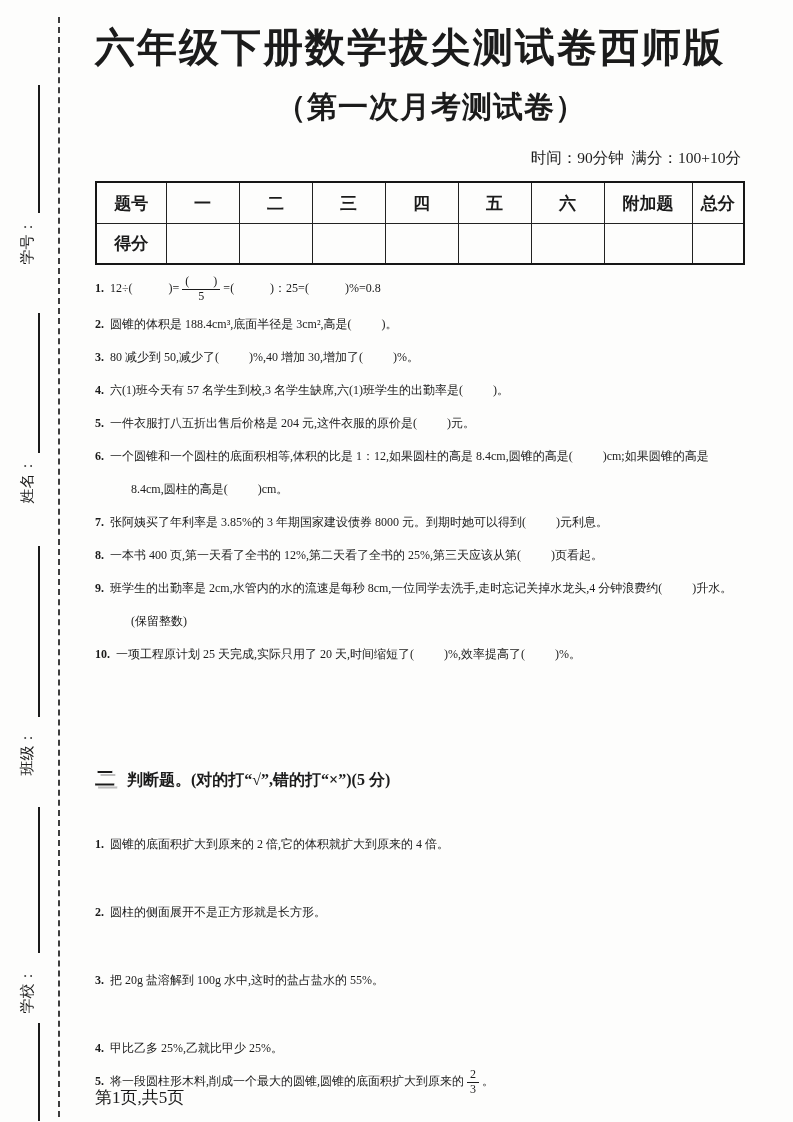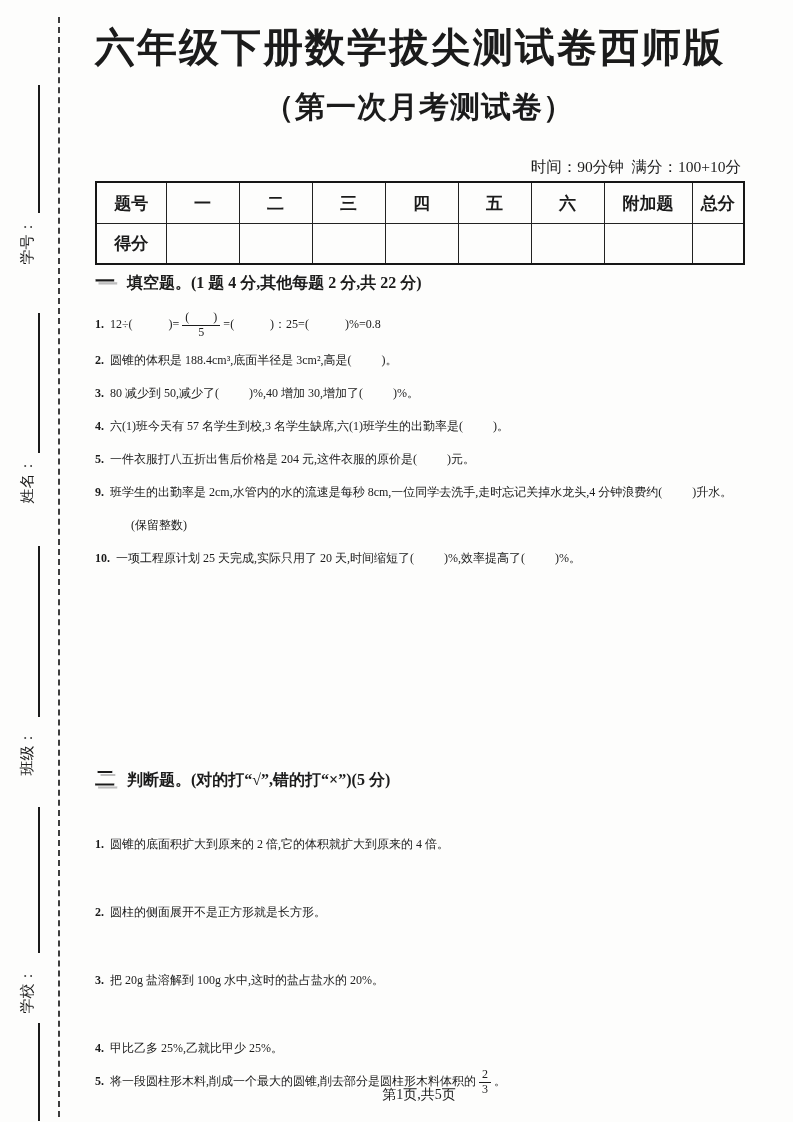--- a/index.html
+++ b/index.html
@@ -17,23 +17,23 @@
   .sl3{top:546px;height:171px;} .sl4{top:807px;height:146px;}
   .sl5{top:1023px;height:98px;}
   .slabel{position:absolute;left:1px;width:52px;text-align:center;
     font-size:15px;line-height:18px;transform:rotate(-90deg);
     transform-origin:center;white-space:nowrap;}
   .p1{top:233px;} .p2{top:472px;} .p3{top:744px;} .p4{top:982px;}
   
   .main{position:absolute;left:95px;top:0;width:648px;}
   .title{position:absolute;top:22px;left:0;width:100%;
     font-size:40px;font-weight:bold;letter-spacing:2px;line-height:52px;}
-  .subtitle{position:absolute;top:86px;left:0;width:100%;text-align:center;
+  .subtitle{position:absolute;top:86px;left:12px;width:100%;text-align:center;
     font-size:30px;font-weight:bold;letter-spacing:1px;line-height:42px;}
-  .info{position:absolute;top:157px;right:2px;font-size:15.5px;white-space:pre;}
+  .info{position:absolute;top:148px;right:2px;font-size:15.5px;white-space:pre;}
   
   .score-table{position:absolute;top:181px;left:0;width:648px;
     border-collapse:collapse;table-layout:fixed;border:2.5px solid #161616;}
   .score-table td{border:1.8px solid #222;text-align:center;
     font-size:17px;font-weight:bold;padding:0;}
   .score-table tr.hrow td{height:40px;}
   .score-table tr.srow td{height:39px;}
   
   .sec{position:absolute;left:0;width:648px;}
   .sec1{top:268px;} .sec2{top:765px;}
@@ -46,22 +46,22 @@
   .qtext{white-space:pre-wrap;}
   .frac{display:inline-block;vertical-align:middle;text-align:center;
     line-height:1.15;text-indent:0;margin:0 3px;}
   .frac .fn{display:block;border-bottom:1.4px solid currentColor;
     padding:0 3px;white-space:pre;}
   .frac .fd{display:block;}
   .jq{position:relative;padding-right:120px;margin-bottom:0px;margin-top:35px;}
   .jbracket{position:absolute;right:-88px;top:0;text-indent:0;white-space:pre;}
   .bracket-row{text-align:right;padding-right:32px;line-height:33px;
     margin-top:6px;font-size:15.5px;white-space:pre;}
-  .footer{position:absolute;top:1086px;left:95px;width:648px;text-align:center;
-    font-size:14px;}
+  .footer{position:absolute;top:1086px;left:95px;width:648px;
+    font-size:17px;}
 </style>
 </head>
 <body>
 
 <div class="sidebar">
   <div class="cutline"></div>
   <div class="sline sl1"></div>
   <span class="slabel p1">学号：</span>
   <div class="sline sl2"></div>
   <span class="slabel p2">姓名：</span>
@@ -110,38 +110,44 @@
       <td></td>
       <td></td>
       <td></td>
       <td></td>
       <td></td>
     </tr>
   </tbody>
     </table>
 
   <div class="sec sec1">
-    <div class="sec-header">
-      <span class="marker">一</span><span class="sec-title">填空题。(1 题 4 分,其他每题 2 分,共 22 分)</span>
-    </div>
 
     <div class="q q1">
       <span class="qnum">1.</span><span class="qtext">12÷(            )=</span><span class="frac"><span class="fn">(        )</span><span class="fd">5</span></span><span class="qtext">=(            )：25=(            )%=0.8</span>
     </div>
     <div class="q">
       <span class="qnum">2.</span><span class="qtext">圆锥的体积是 188.4cm³,底面半径是 3cm²,高是(          )。</span>
     </div>
     <div class="q">
       <span class="qnum">3.</span><span class="qtext">80 减少到 50,减少了(          )%,40 增加 30,增加了(          )%。</span>
     </div>
     <div class="q">
       <span class="qnum">4.</span><span class="qtext">六(1)班今天有 57 名学生到校,3 名学生缺席,六(1)班学生的出勤率是(          )。</span>
     </div>
     <div class="q">
       <span class="qnum">5.</span><span class="qtext">一件衣服打八五折出售后价格是 204 元,这件衣服的原价是(          )元。</span>
+    </div>
+    <div class="q">
+      <span class="qnum">6.</span><span class="qtext">一个圆锥和一个圆柱的底面积相等,体积的比是 1：12,如果圆柱的高是 8.4cm,圆锥的高是(          )cm;如果圆锥的高是 8.4cm,圆柱的高是(          )cm。</span>
+    </div>
+    <div class="q">
+      <span class="qnum">7.</span><span class="qtext">张阿姨买了年利率是 3.85%的 3 年期国家建设债券 8000 元。到期时她可以得到(          )元利息。</span>
+    </div>
+    <div class="q">
+      <span class="qnum">8.</span><span class="qtext">一本书 400 页,第一天看了全书的 12%,第二天看了全书的 25%,第三天应该从第(          )页看起。</span>
     </div>
     <div class="q">
       <span class="qnum">9.</span><span class="qtext">班学生的出勤率是 2cm,水管内的水的流速是每秒 8cm,一位同学去洗手,走时忘记关掉水龙头,4 分钟浪费约(          )升水。(保留整数)</span>
     </div>
     <div class="q">
       <span class="qnum">10.</span><span class="qtext">一项工程原计划 25 天完成,实际只用了 20 天,时间缩短了(          )%,效率提高了(          )%。</span>
     </div>
   </div>
 
   <div class="sec sec2">
@@ -149,27 +155,27 @@
       <span class="marker">二</span><span class="sec-title">判断题。(对的打“√”,错的打“×”)(5 分)</span>
     </div>
 
     <div class="q jq">
       <span class="qnum">1.</span><span class="qtext">圆锥的底面积扩大到原来的 2 倍,它的体积就扩大到原来的 4 倍。</span><span class="jbracket">(          )</span>
     </div>
     <div class="q jq">
       <span class="qnum">2.</span><span class="qtext">圆柱的侧面展开不是正方形就是长方形。</span><span class="jbracket">(          )</span>
     </div>
     <div class="q jq">
-      <span class="qnum">3.</span><span class="qtext">把 20g 盐溶解到 100g 水中,这时的盐占盐水的 20%。</span><span class="jbracket">(          )</span>
+      <span class="qnum">3.</span><span class="qtext">把 20g 盐溶解到 100g 水中,这时的盐占盐水的 55%。</span><span class="jbracket">(          )</span>
     </div>
     <div class="q jq">
       <span class="qnum">4.</span><span class="qtext">甲比乙多 25%,乙就比甲少 25%。</span><span class="jbracket">(          )</span>
     </div>
     <div class="q">
-      <span class="qnum">5.</span><span class="qtext">将一段圆柱形木料,削成一个最大的圆锥,削去部分是圆柱形木料体积的</span><span class="frac"><span class="fn">2</span><span class="fd">3</span></span><span class="qtext">。</span>
+      <span class="qnum">5.</span><span class="qtext">将一段圆柱形木料,削成一个最大的圆锥,圆锥的底面积扩大到原来的</span><span class="frac"><span class="fn">2</span><span class="fd">3</span></span><span class="qtext">。</span>
     </div>
     <div class="bracket-row">
       <span>(          )</span>
     </div>
   </div>
 </div>
 
 <div class="footer">第1页,共5页</div>
 
 </body></html>

